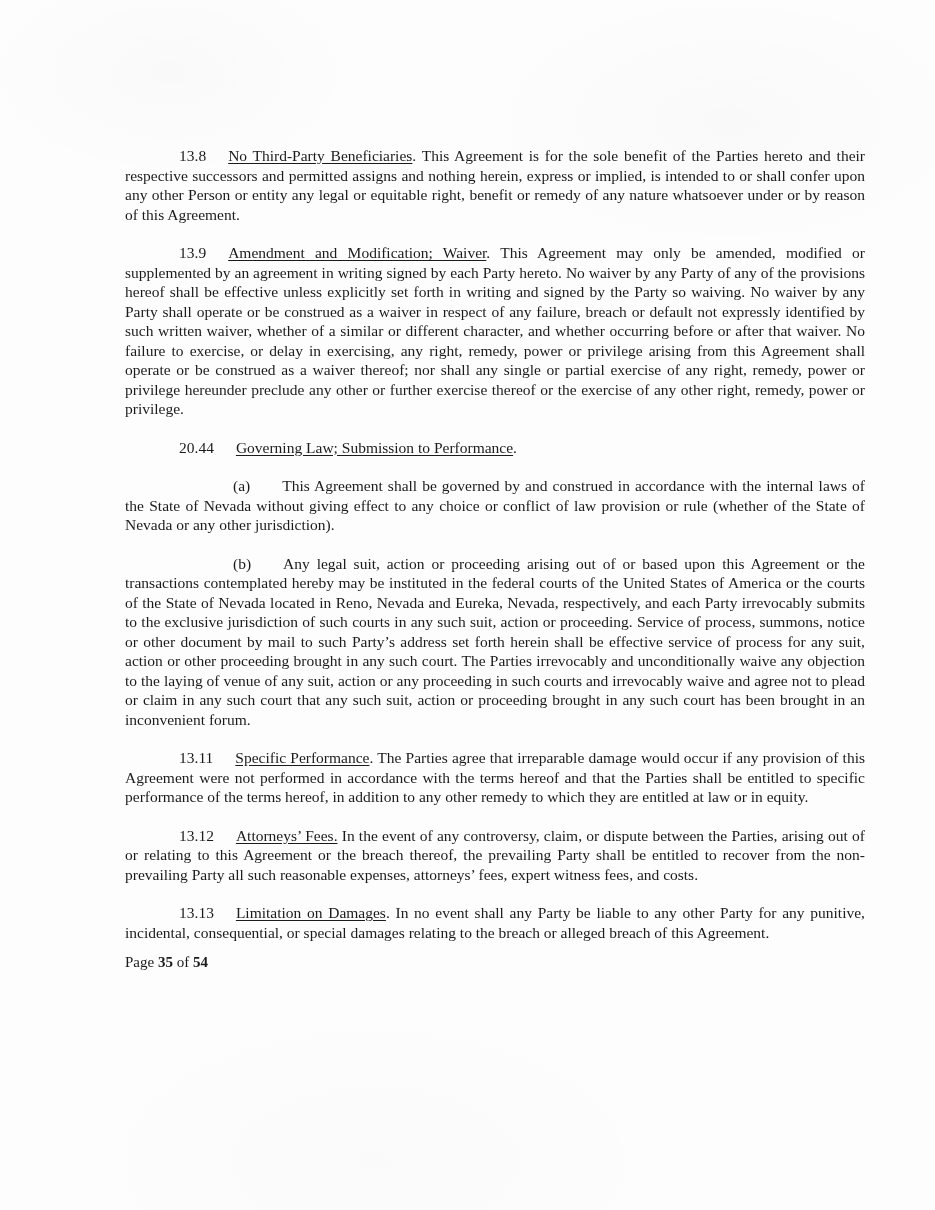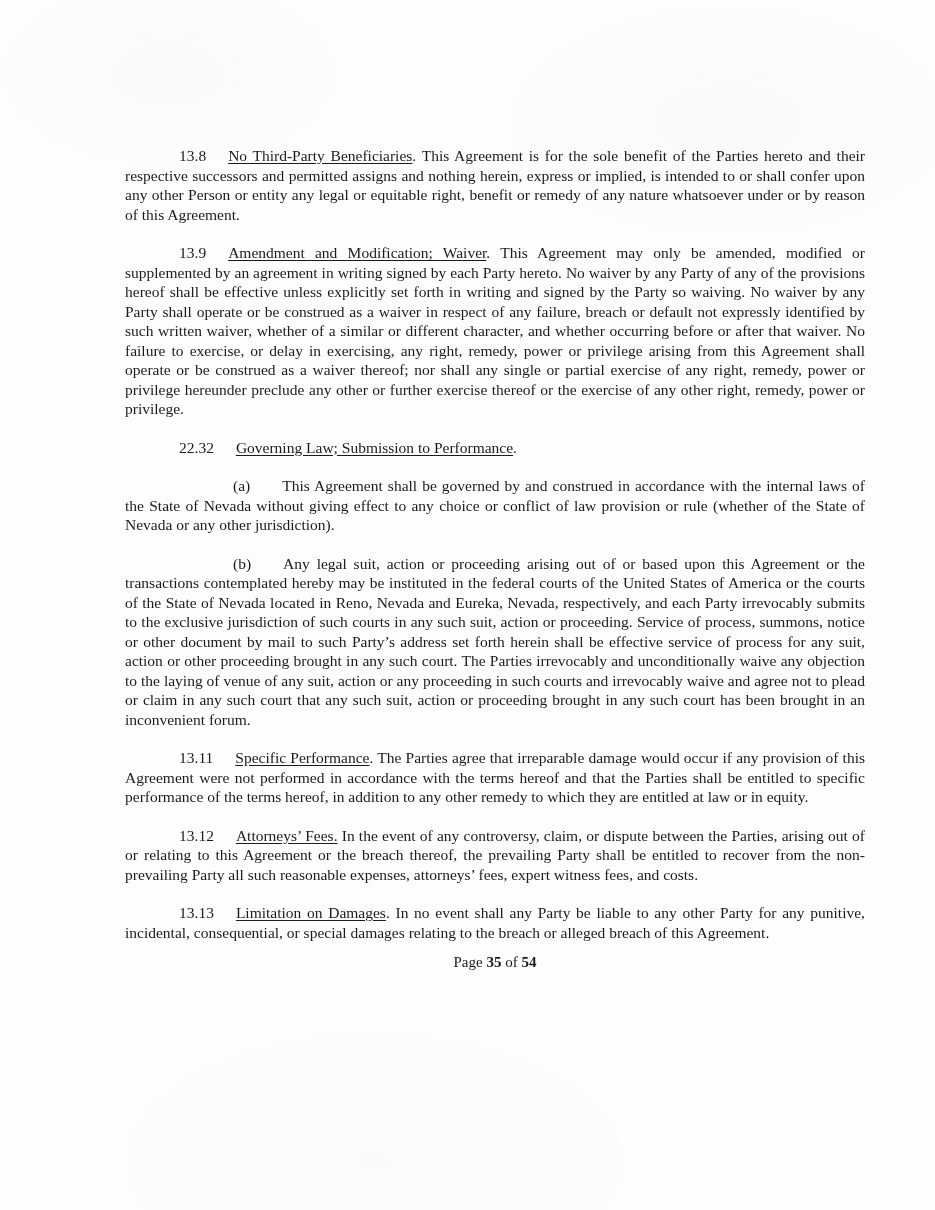--- a/index.html
+++ b/index.html
@@ -41,35 +41,34 @@
   .tab-wide {
     display: inline-block;
     width: 32px;
   }
   .sec-title {
     text-decoration: underline;
     text-underline-offset: 2px;
   }
   .footer {
     margin-top: 7px;
-    text-align: center;
     font-size: 15px;
   }
   .footer b { font-weight: bold; }
 </style>
 </head>
 <body>
 
 <div class="page">
 
   <p class="para indent1"><span>13.8</span><span class="tab"></span><span class="sec-title">No Third-Party Beneficiaries</span><span>. This Agreement is for the sole benefit of the Parties hereto and their respective successors and permitted assigns and nothing herein, express or implied, is intended to or shall confer upon any other Person or entity any legal or equitable right, benefit or remedy of any nature whatsoever under or by reason of this Agreement.</span></p>
 
   <p class="para indent1"><span>13.9</span><span class="tab"></span><span class="sec-title">Amendment and Modification; Waiver</span><span>. This Agreement may only be amended, modified or supplemented by an agreement in writing signed by each Party hereto. No waiver by any Party of any of the provisions hereof shall be effective unless explicitly set forth in writing and signed by the Party so waiving. No waiver by any Party shall operate or be construed as a waiver in respect of any failure, breach or default not expressly identified by such written waiver, whether of a similar or different character, and whether occurring before or after that waiver. No failure to exercise, or delay in exercising, any right, remedy, power or privilege arising from this Agreement shall operate or be construed as a waiver thereof; nor shall any single or partial exercise of any right, remedy, power or privilege hereunder preclude any other or further exercise thereof or the exercise of any other right, remedy, power or privilege.</span></p>
 
-  <p class="para indent1"><span>22.32</span><span class="tab"></span><span class="sec-title">Governing Law; Submission to Performance</span><span>.</span></p>
+  <p class="para indent1"><span>20.44</span><span class="tab"></span><span class="sec-title">Governing Law; Submission to Performance</span><span>.</span></p>
 
   <p class="para indent2"><span>(a)</span><span class="tab-wide"></span><span>This Agreement shall be governed by and construed in accordance with the internal laws of the State of Nevada without giving effect to any choice or conflict of law provision or rule (whether of the State of Nevada or any other jurisdiction).</span></p>
 
   <p class="para indent2"><span>(b)</span><span class="tab-wide"></span><span>Any legal suit, action or proceeding arising out of or based upon this Agreement or the transactions contemplated hereby may be instituted in the federal courts of the United States of America or the courts of the State of Nevada located in Reno, Nevada and Eureka, Nevada, respectively, and each Party irrevocably submits to the exclusive jurisdiction of such courts in any such suit, action or proceeding. Service of process, summons, notice or other document by mail to such Party’s address set forth herein shall be effective service of process for any suit, action or other proceeding brought in any such court. The Parties irrevocably and unconditionally waive any objection to the laying of venue of any suit, action or any proceeding in such courts and irrevocably waive and agree not to plead or claim in any such court that any such suit, action or proceeding brought in any such court has been brought in an inconvenient forum.</span></p>
 
   <p class="para indent1"><span>13.11</span><span class="tab"></span><span class="sec-title">Specific Performance</span><span>. The Parties agree that irreparable damage would occur if any provision of this Agreement were not performed in accordance with the terms hereof and that the Parties shall be entitled to specific performance of the terms hereof, in addition to any other remedy to which they are entitled at law or in equity.</span></p>
 
   <p class="para indent1"><span>13.12</span><span class="tab"></span><span class="sec-title">Attorneys’ Fees.</span><span> In the event of any controversy, claim, or dispute between the Parties, arising out of or relating to this Agreement or the breach thereof, the prevailing Party shall be entitled to recover from the non-prevailing Party all such reasonable expenses, attorneys’ fees, expert witness fees, and costs.</span></p>
 
   <p class="para indent1"><span>13.13</span><span class="tab"></span><span class="sec-title">Limitation on Damages</span><span>. In no event shall any Party be liable to any other Party for any punitive, incidental, consequential, or special damages relating to the breach or alleged breach of this Agreement.</span></p>

